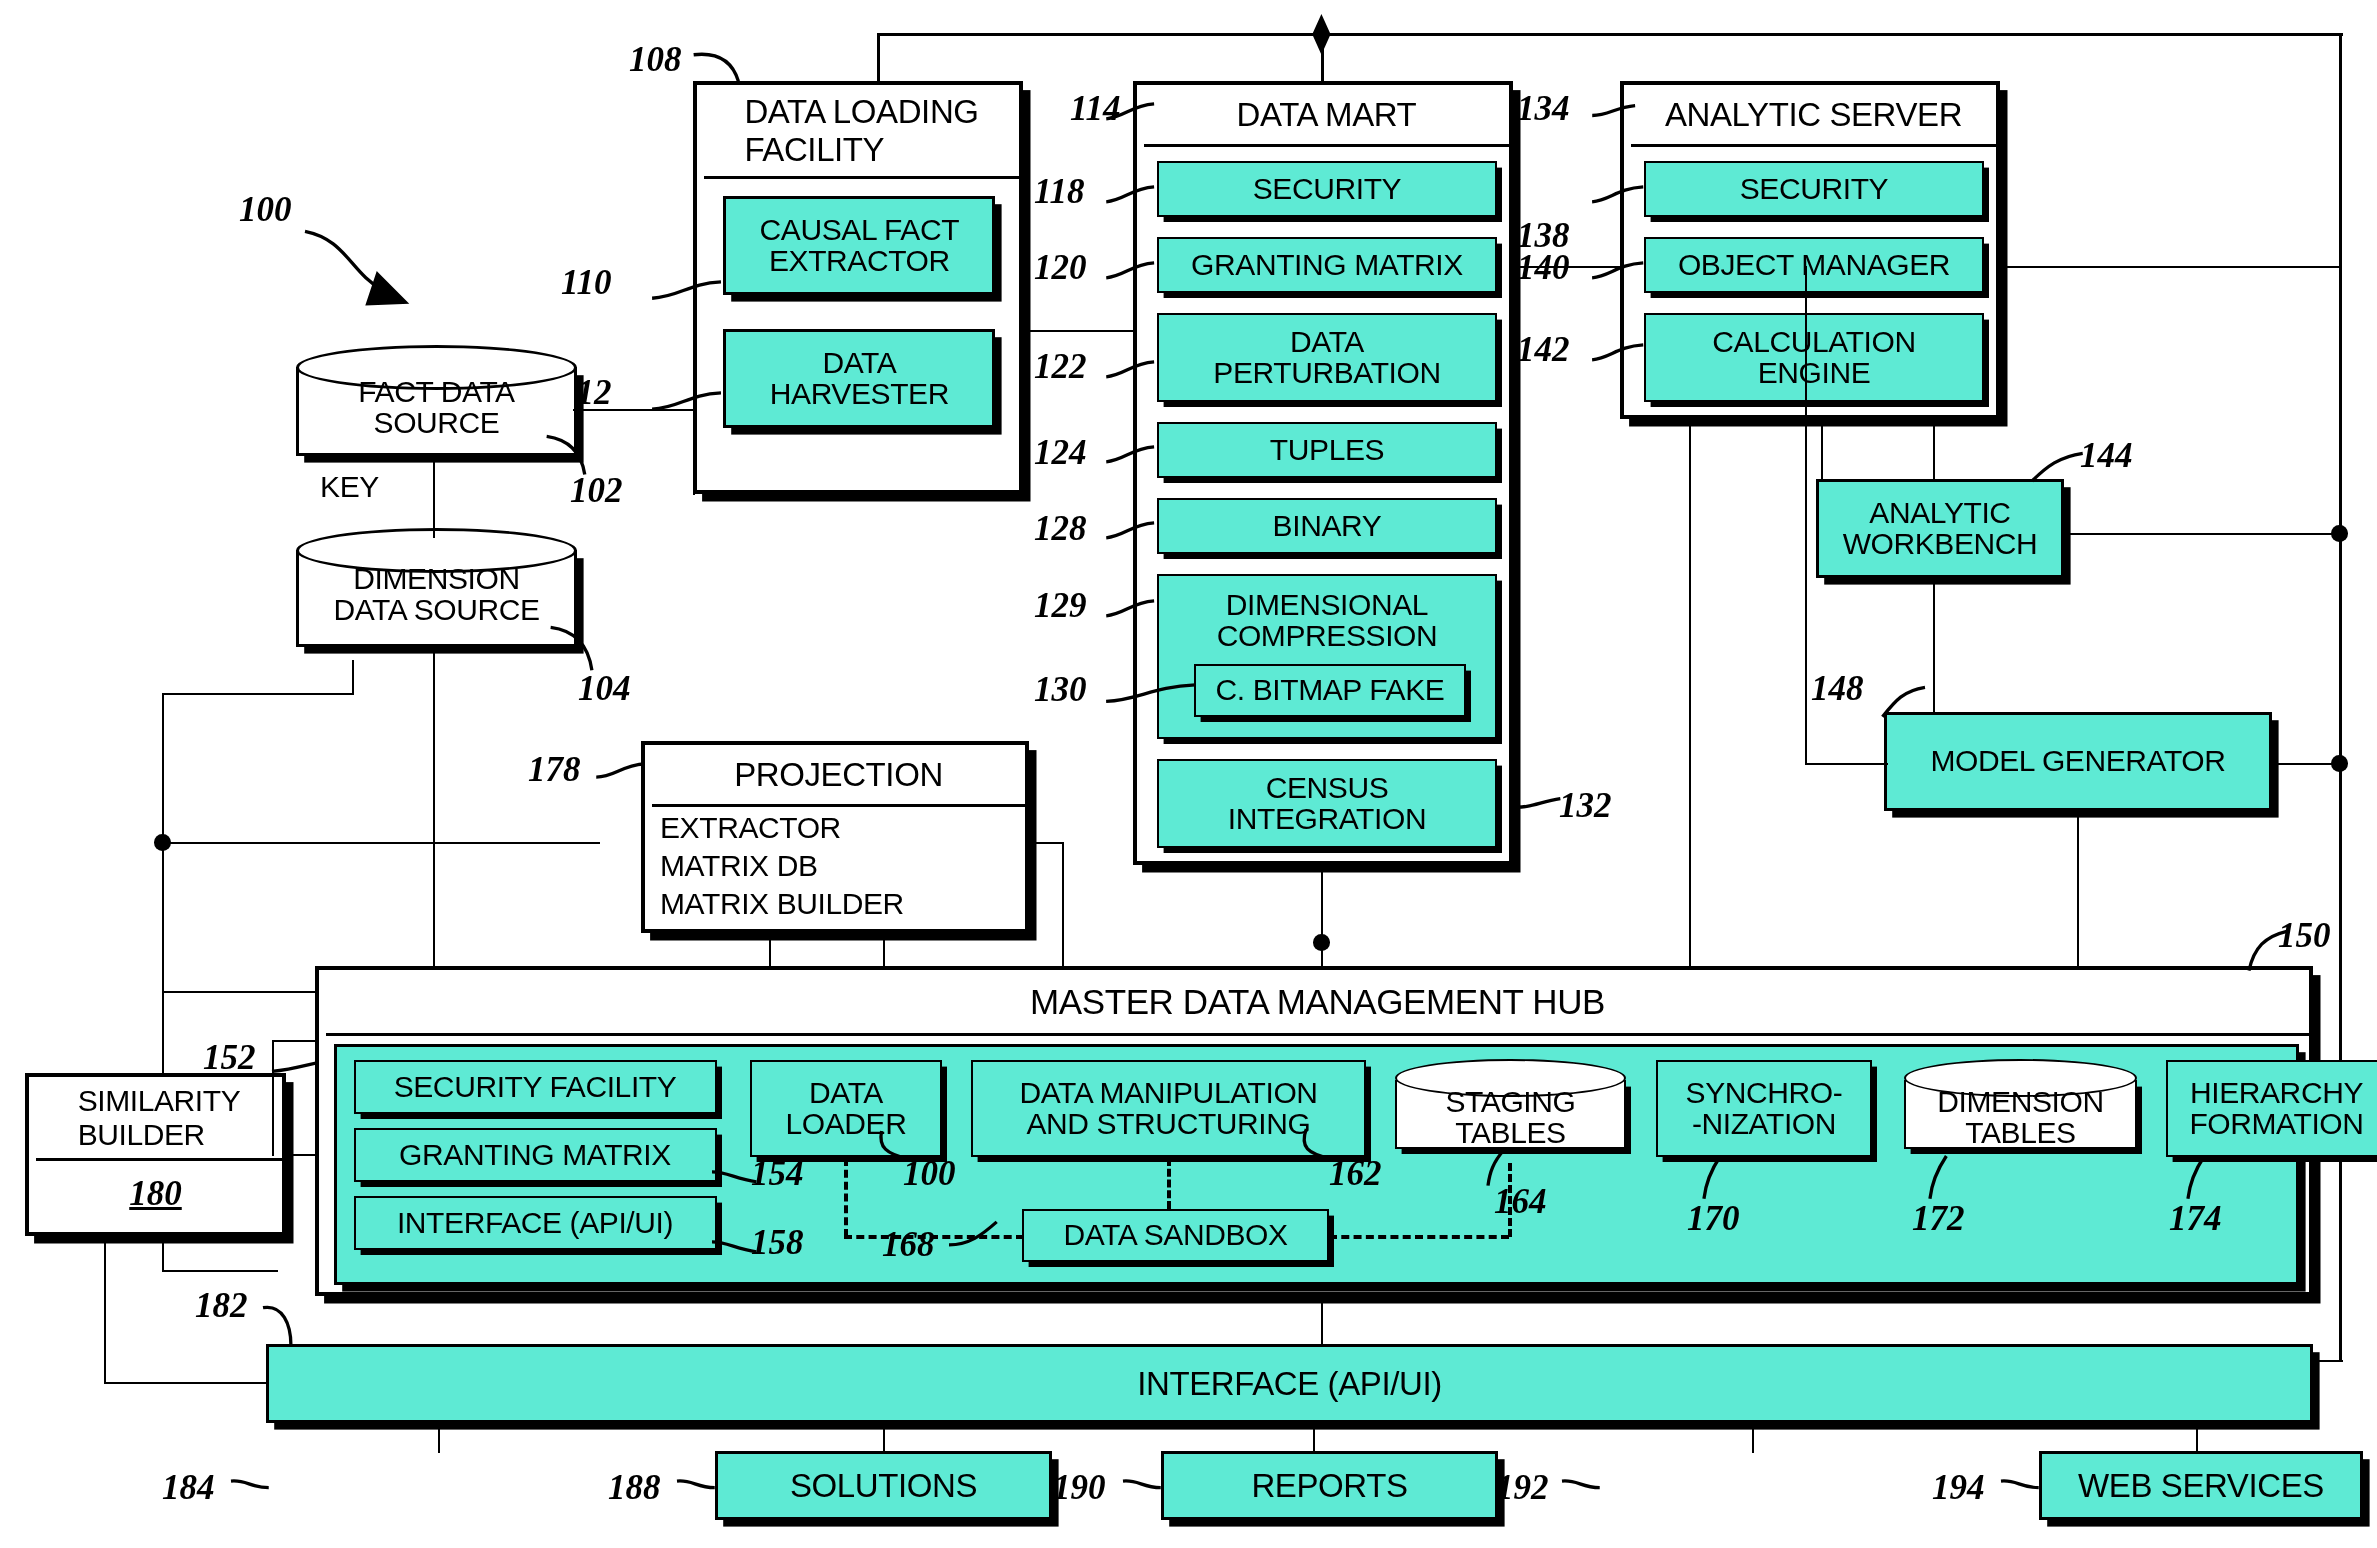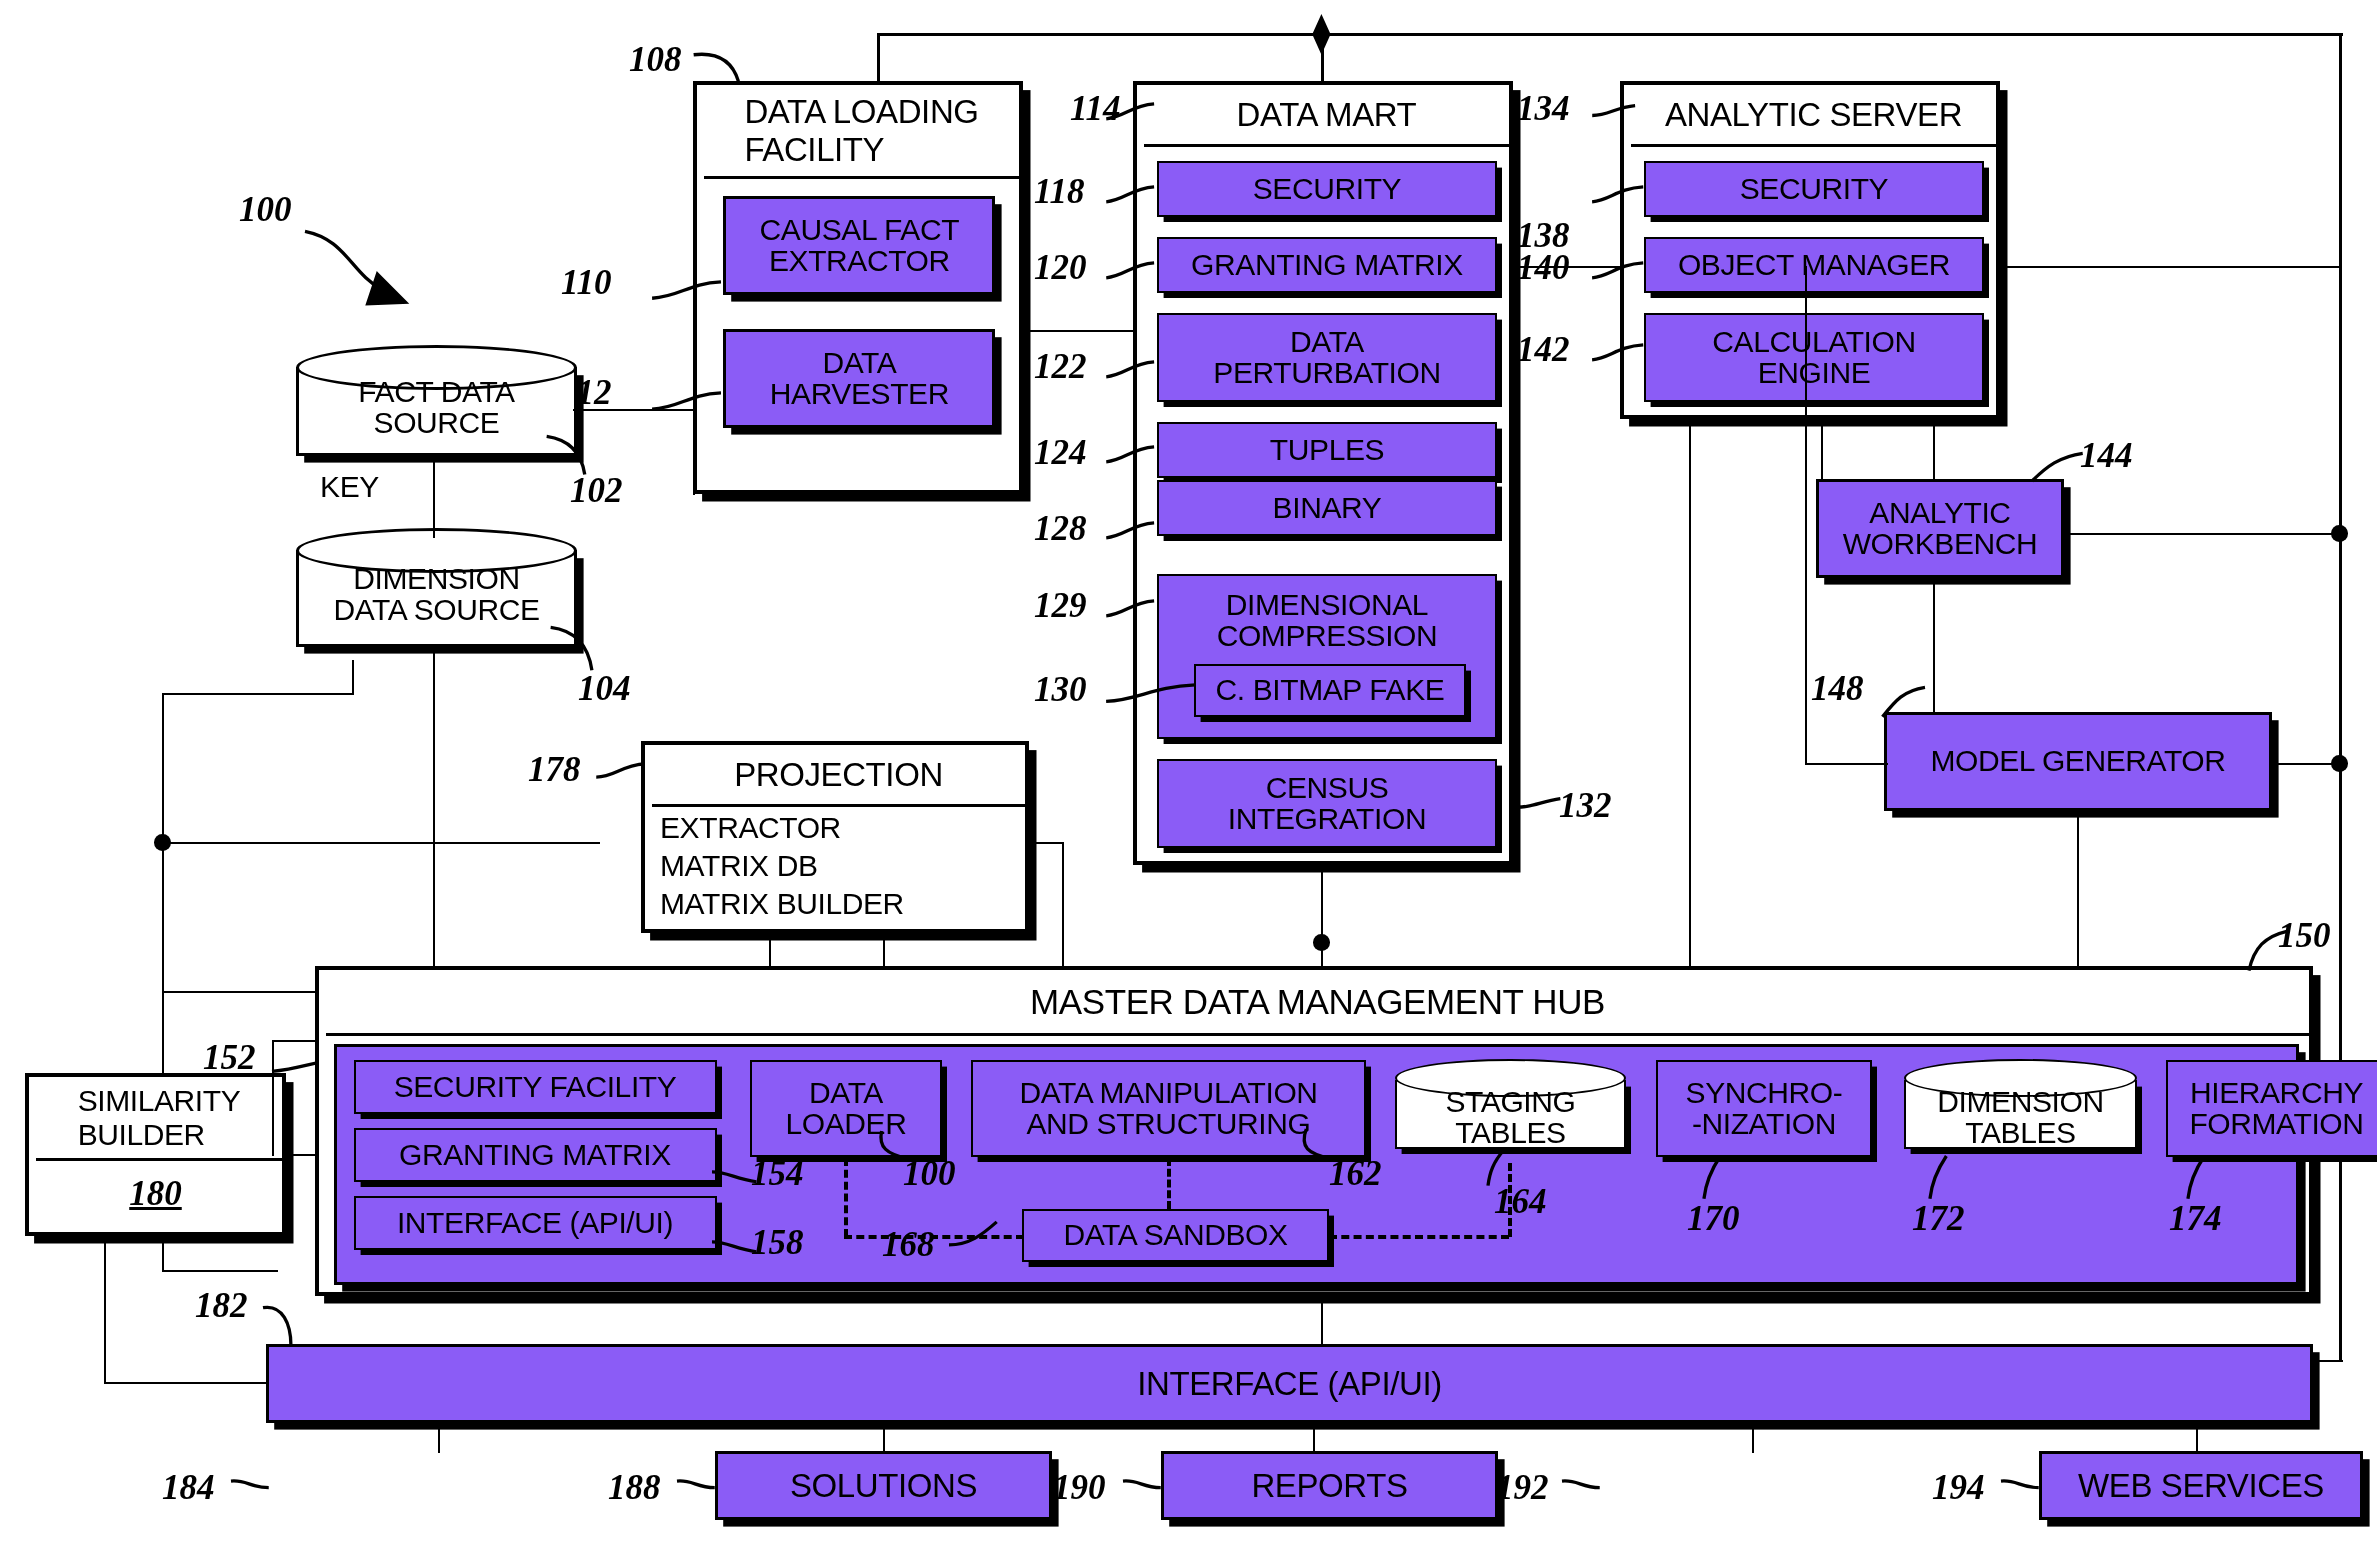--- a/index.html
+++ b/index.html
@@ -1,20 +1,20 @@
 <!DOCTYPE html>
 <html style="font-size:13.2px"><head>
 <meta charset="utf-8">
 <style>
   html,body{margin:0;padding:0;background:#ffffff;}
   body{font-family:"Liberation Sans", sans-serif;}
   #stage{position:relative;width:2377px;height:1549px;background:#fff;overflow:hidden;}
 
   
-  .bx{position:absolute;box-sizing:border-box;border:3.3px solid #000;background:#8b5cf6;
+  .bx{position:absolute;box-sizing:border-box;border:3.3px solid #000;background:#5eead4;
       box-shadow:7.4px 7.4px 0 -0.8px #000;}
   .bx.thin{border-width:2.5px;box-shadow:5.8px 5.8px 0 -0.8px #000;}
   .lbl{position:absolute;display:flex;align-items:center;justify-content:center;
        text-align:center;line-height:1.02;font-weight:400;color:#000;}
   .ttl{font-size:33px;letter-spacing:-0.4px;}
   .sm{font-size:30px;letter-spacing:-0.4px;}
 
   
   .panel{position:absolute;box-sizing:border-box;border:4.1px solid #000;background:#fff;
          box-shadow:8.3px 8.3px 0 -0.8px #000;}
@@ -142,21 +142,21 @@
     <div class="bx thin" style="left:20px;top:152px;width:340px;height:56px;">
       <div class="lbl sm" style="inset:0;">GRANTING MATRIX</div>
     </div>
     <div class="bx thin" style="left:20px;top:228px;width:340px;height:89px;">
       <div class="lbl sm" style="inset:0;white-space:pre-line;">DATA
 PERTURBATION</div>
     </div>
     <div class="bx thin" style="left:20px;top:337px;width:340px;height:56px;">
       <div class="lbl sm" style="inset:0;">TUPLES</div>
     </div>
-    <div class="bx thin" style="left:20px;top:395px;width:340px;height:56px;padding-left:26px;">
+    <div class="bx thin" style="left:20px;top:413px;width:340px;height:56px;padding-left:26px;">
       <div class="lbl sm" style="inset:0;">BINARY</div>
     </div>
     <div class="bx thin" style="left:20px;top:489px;width:340px;height:165px;">
       <div class="lbl sm" style="left:0;right:0;top:6.6px;height:76px;white-space:pre-line;">DIMENSIONAL
 COMPRESSION</div>
       <div class="bx thin" style="left:35px;top:88px;width:272px;height:53px;">
         <div class="lbl sm" style="inset:0;">C. BITMAP FAKE</div>
       </div>
     </div>
     <div class="bx thin" style="left:20px;top:674px;width:340px;height:89px;">

